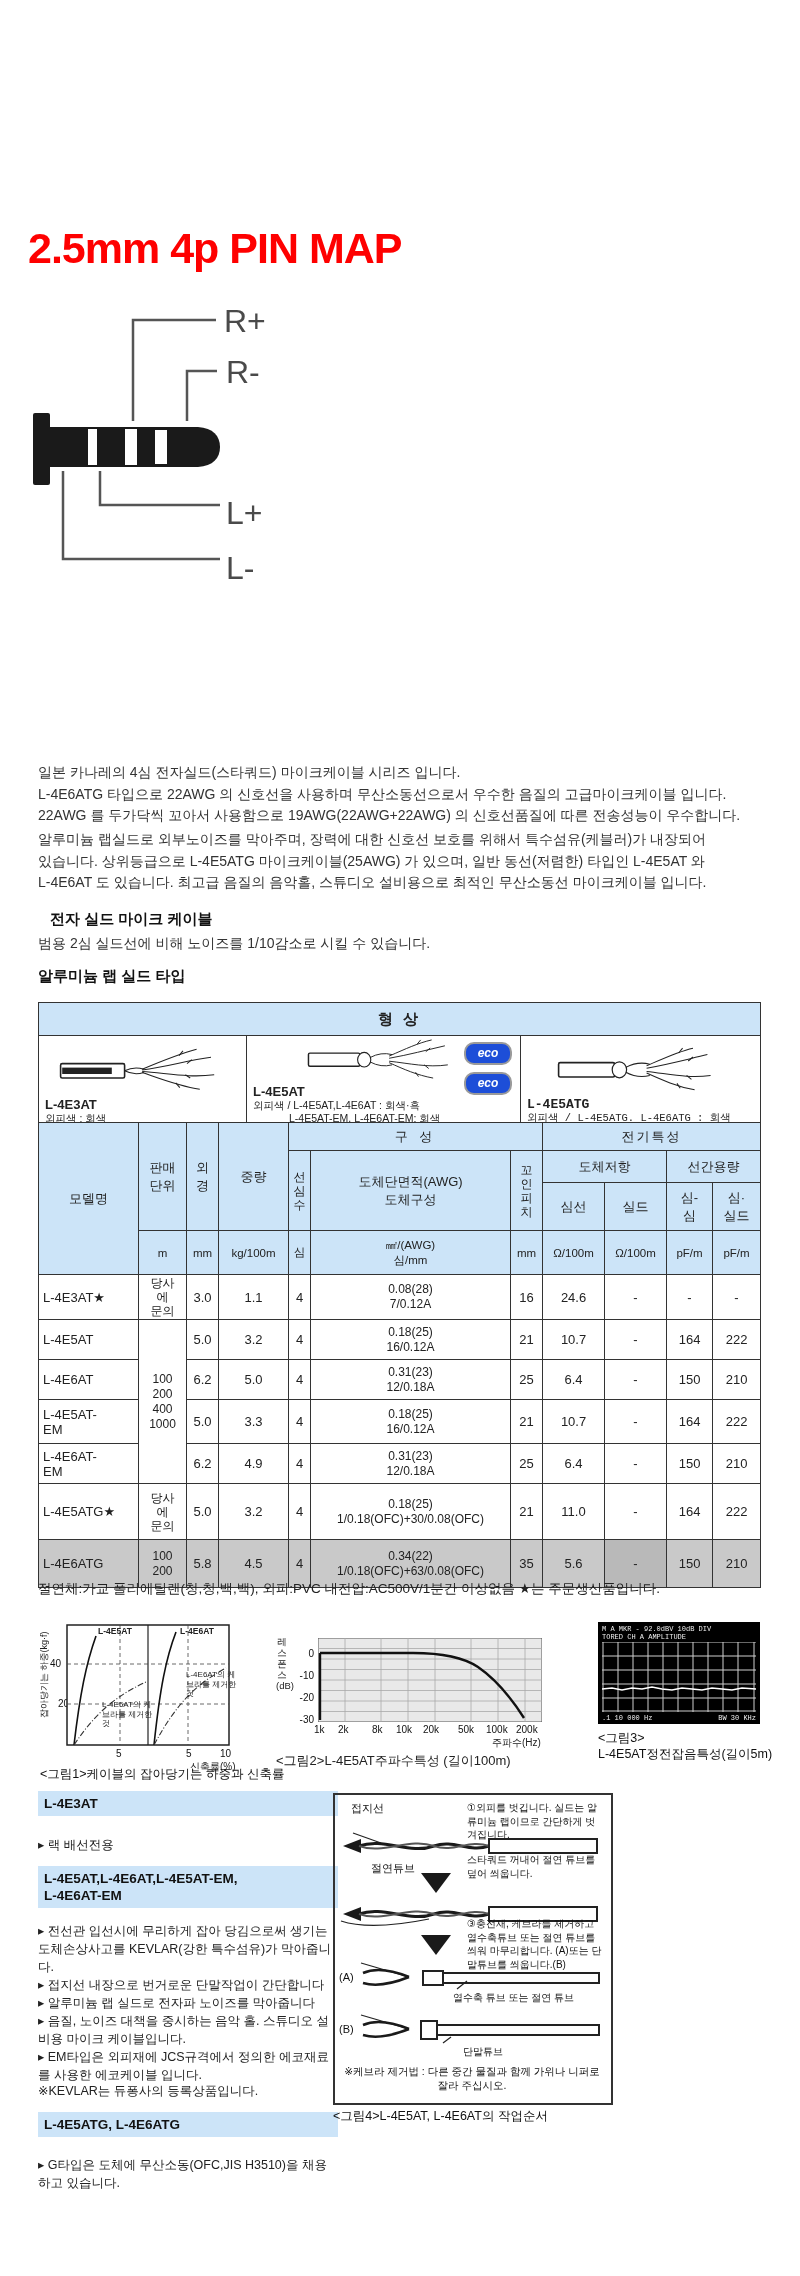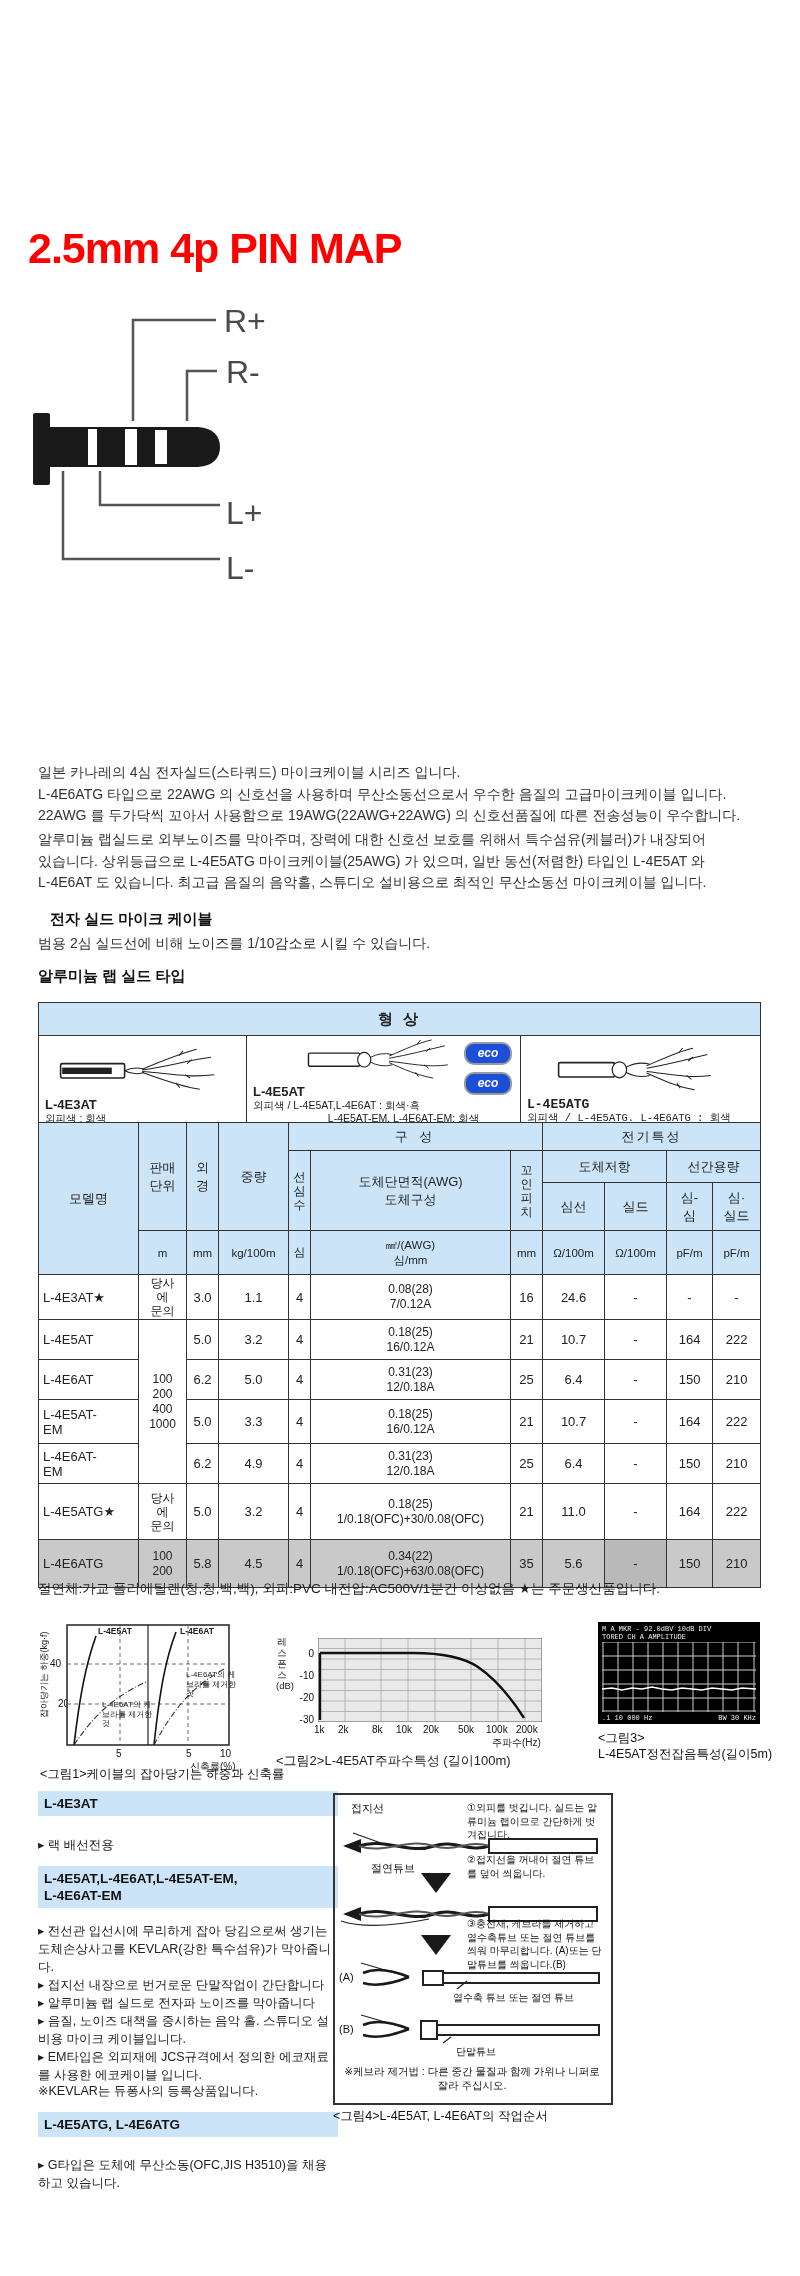--- a/index.html
+++ b/index.html
@@ -120,21 +120,21 @@
             <path d="M150,10 l5,-6"></path>
                 <path d="M162,20 l6,-5"></path>
                 <path d="M160,38 l6,5"></path>
                 <path d="M148,48 l4,6"></path>
           </g>
         </svg>
         <div class="eco-badge" style="right:8px;top:6px;">eco</div>
         <div class="eco-badge" style="right:8px;top:36px;">eco</div>
         <div class="shape-model">L-4E5AT</div>
         <div class="shape-desc">외피색 / L-4E5AT,L-4E6AT : 회색·흑</div>
-        <div class="shape-desc" style="padding-left:40px;text-align:center;">L-4E5AT-EM. L-4E6AT-EM: 회색</div>
+        <div class="shape-desc" style="padding-left:40px;">L-4E5AT-EM. L-4E6AT-EM: 회색</div>
       </td>
       <td style="vertical-align:bottom;position:relative;font-family:Liberation Mono, monospace;">
         <svg width="200" height="48" viewBox="0 0 210 60">
           <rect x="2" y="22" width="70" height="18" rx="2" fill="#fff" stroke="#222" stroke-width="2"></rect>
           <ellipse cx="78" cy="31" rx="9" ry="10" fill="#fff" stroke="#222" stroke-width="1.5"></ellipse>
           <g stroke="#222" stroke-width="1.3" fill="none">
             <path d="M86,28 q15,-8 30,-4"></path>
                 <path d="M86,34 q15,8 30,4"></path>
             <path d="M112,26 C135,16 152,8 170,4"></path>
                 <path d="M112,29 C140,24 162,18 188,12"></path>
@@ -451,21 +451,21 @@
     <div class="abs step" style="left:132px;top:6px;width:136px;">①외피를 벗깁니다. 실드는 알류미늄 랩이므로 간단하게 벗겨집니다.</div>
     <svg class="abs" style="left:4px;top:36px;" width="264" height="30" viewBox="0 0 264 30">
       <line x1="42" y1="12" x2="14" y2="2" stroke="#222" stroke-width="1.2"></line>
       <polygon points="4,15 22,8 22,22" fill="#1a1a1a"></polygon>
       <path d="M20,15 C45,6 70,24 95,15 C115,8 130,22 150,15" fill="none" stroke="#1a1a1a" stroke-width="3"></path>
       <path d="M20,15 C45,24 70,6 95,15 C115,22 130,8 150,15" fill="none" stroke="#555" stroke-width="2"></path>
       <rect x="150" y="8" width="108" height="14" fill="#fff" stroke="#222" stroke-width="2"></rect>
     </svg>
     <div class="abs panel-label" style="left:36px;top:66px;">절연튜브</div>
     <div class="abs down-arrow" style="left:86px;top:78px;"></div>
-    <div class="abs step" style="left:132px;top:58px;width:136px;">②접지선을 꺼내어 절연 튜브를 덮어 씌웁니다.</div>
+    <div class="abs step" style="left:132px;top:58px;width:136px;">스타쿼드 꺼내어 절연 튜브를 덮어 씌웁니다.</div>
     <svg class="abs" style="left:4px;top:104px;" width="264" height="30" viewBox="0 0 264 30">
       <path d="M90,20 C50,28 20,28 2,22" fill="none" stroke="#222" stroke-width="1.2"></path>
       <polygon points="4,15 22,8 22,22" fill="#1a1a1a"></polygon>
       <path d="M20,15 C45,6 70,24 95,15 C115,8 130,22 150,15" fill="none" stroke="#1a1a1a" stroke-width="3"></path>
       <path d="M20,15 C45,24 70,6 95,15 C115,22 130,8 150,15" fill="none" stroke="#555" stroke-width="2"></path>
       <rect x="150" y="8" width="108" height="14" fill="#fff" stroke="#222" stroke-width="2"></rect>
     </svg>
     <div class="abs down-arrow" style="left:86px;top:140px;"></div>
     <div class="abs step" style="left:132px;top:122px;width:138px;">③충전재, 케브라를 제거하고 열수축튜브 또는 절연 튜브를 씌워 마무리합니다. (A)또는 단말튜브를 씌웁니다.(B)</div>
     <div class="abs panel-label" style="left:4px;top:176px;">(A)</div>
@@ -480,19 +480,19 @@
     <div class="abs step" style="left:118px;top:196px;width:150px;">열수축 튜브 또는 절연 튜브</div>
     <div class="abs panel-label" style="left:4px;top:228px;">(B)</div>
     <svg class="abs" style="left:24px;top:216px;" width="244" height="36" viewBox="0 0 244 36">
       <line x1="50" y1="18" x2="2" y2="4" stroke="#222" stroke-width="1.2"></line>
       <path d="M50,18 C35,12 18,8 4,14" fill="none" stroke="#1a1a1a" stroke-width="2.5"></path>
       <path d="M50,18 C35,24 18,28 4,24" fill="none" stroke="#1a1a1a" stroke-width="2.5"></path>
       <rect x="62" y="10" width="16" height="18" fill="#fff" stroke="#222" stroke-width="2"></rect>
       <rect x="78" y="14" width="162" height="10" fill="#fff" stroke="#222" stroke-width="2"></rect>
       <line x1="84" y1="32" x2="92" y2="26" stroke="#222" stroke-width="1.2"></line>
     </svg>
-    <div class="abs step" style="left:121px;top:250px;">단말튜브</div>
+    <div class="abs step" style="left:128px;top:250px;">단말튜브</div>
     <div class="abs step pre" style="left:8px;top:270px;width:258px;text-align:center;font-size:10.5px;">※케브라 제거법 : 다른 중간 물질과 함께 가위나 니퍼로
 잘라 주십시오.</div>
   </div>
   <div class="abs cap" style="left:333px;top:2108px;">&lt;그림4&gt;L-4E5AT, L-4E6AT의 작업순서</div>
 
 </div>
 
 </body></html>

